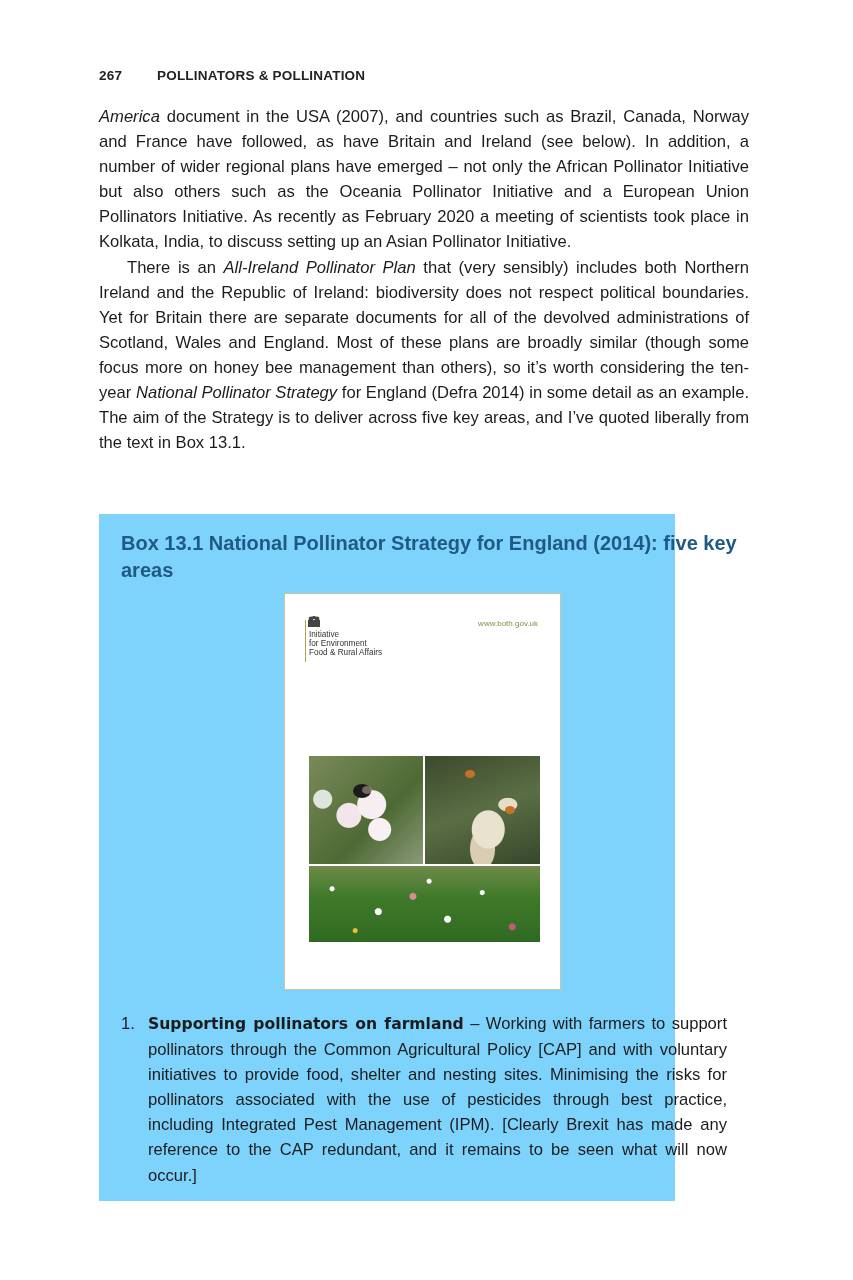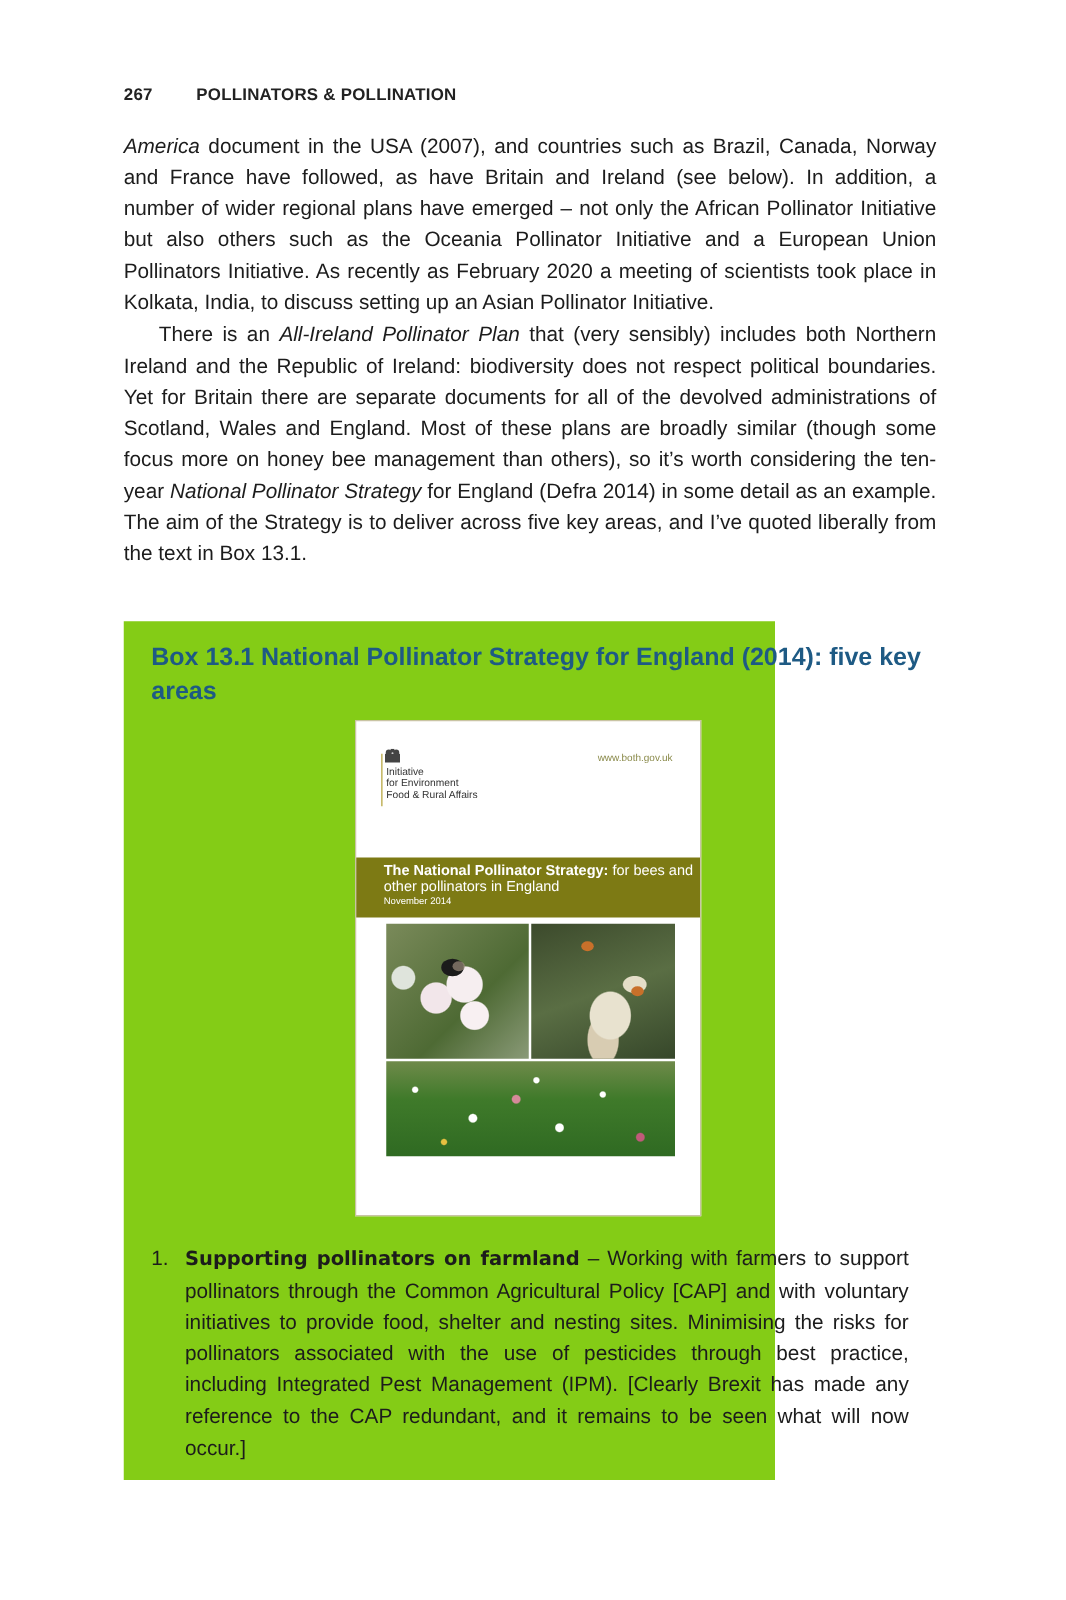--- a/index.html
+++ b/index.html
@@ -14,22 +14,22 @@
   .running-head .pg { display:inline-block; width:58px; }
   .body-text {
     position:absolute; left:99px; width:650px; top:104px;
     font-size:16.6px; line-height:25.1px; text-align:justify; color:#1c1c1c;
   }
   .body-text p { margin:0; }
   .body-text p.indent { text-indent:28px; }
   .body-text i { font-style:italic; }
 
   .box {
-    position:absolute; left:99px; top:497px; width:521px; height:687px;
-    background:#84cc16;
+    position:absolute; left:99px; top:514px; width:576px; height:687px;
+    background:#7dd3fc;
   }
   .box-title {
     position:absolute; left:22px; top:16px; width:620px;
     font-size:20px; line-height:27px; color:#1e5a84; font-weight:bold;
   }
   .cover {
     position:absolute; left:185px; top:79px; width:277px; height:397px;
     background:#fff; border:1px solid #c9c4a4; box-sizing:border-box;
   }
   .crest { position:absolute; left:22px; top:22px; width:14px; height:12px; }
@@ -105,24 +105,20 @@
       <circle cx="10" cy="3" r="2.4" fill="#444"></circle>
       <rect x="5.5" y="0" width="3" height="3" fill="#444"></rect>
     </svg>
     <div class="dept-bar"></div>
     <div class="dept">
       <div>Initiative</div>
       <div>for Environment</div>
       <div>Food &amp; Rural Affairs</div>
     </div>
     <div class="url">www.both.gov.uk</div>
-    <div class="banner">
-      <div class="t1"><b>The National Pollinator Strategy:</b><span> for bees and other pollinators in England</span></div>
-      <div class="t2">November 2014</div>
-    </div>
     <div class="photos">
       <div class="ph ph1">
           <div class="bee"></div>
         </div>
       <div class="ph ph2">
         <div class="fly" style="left:40px;top:14px"></div>
         <div class="fly" style="left:80px;top:50px"></div>
       </div>
       <div class="ph ph3"></div>
     </div>

